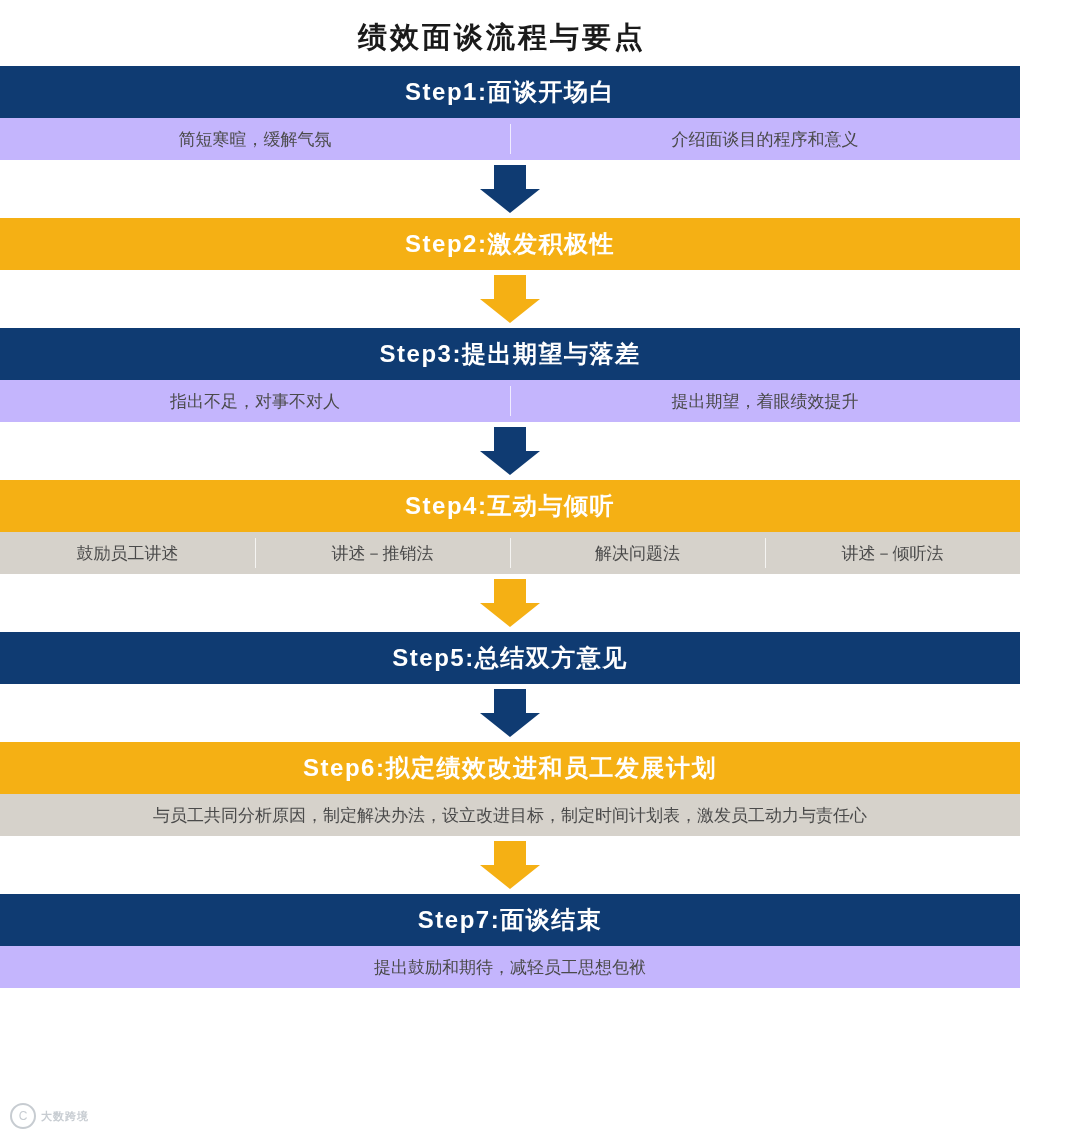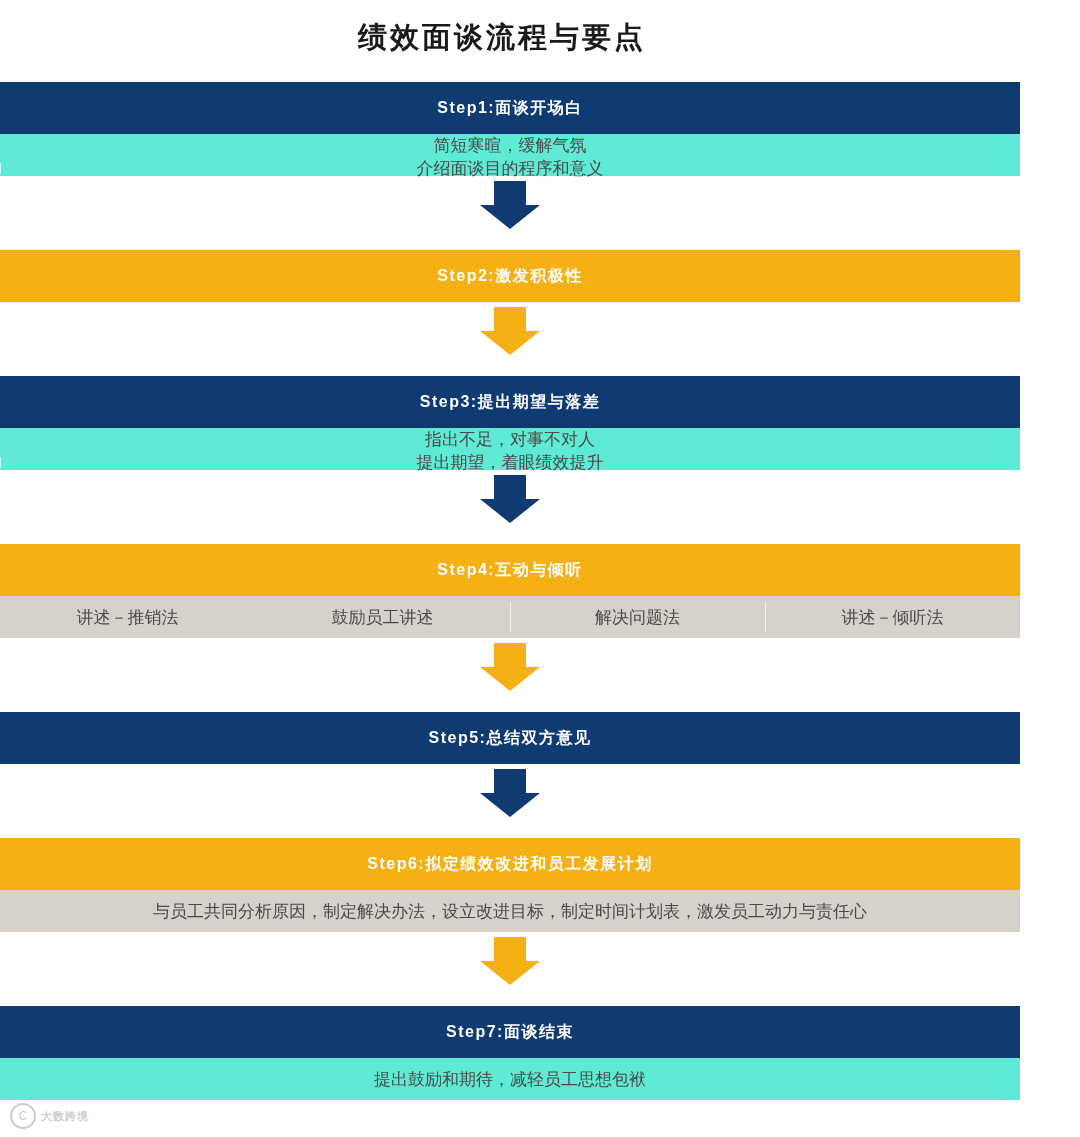--- a/index.html
+++ b/index.html
@@ -37,34 +37,33 @@
   }
   .step-block {
     width: 100%;
   }
   .step-header {
     height: 52px;
     display: flex;
     align-items: center;
     justify-content: center;
     color: #ffffff;
-    font-size: 16px;
+    font-size: 24px;
     font-weight: bold;
     letter-spacing: 1.5px;
-    margin-top: 16px;
   }
   .step-header.blue { background: #0f3b72; }
   .step-header.gold { background: #f5b014; }
 
   .step-body {
     display: flex;
     height: 42px;
     align-items: stretch;
   }
-  .step-body.blue-body { background: #5eead4; flex-direction: column; }
+  .step-body.blue-body { background: #c4b5fd; }
   .step-body.gold-body { background: #d6d2cb; }
 
   .body-cell {
     flex: 1 1 0;
     display: flex;
     align-items: center;
     justify-content: center;
     font-size: 17px;
     color: #4a4a4a;
     position: relative;
@@ -197,22 +196,22 @@
     <div class="arrow-wrap">
       <div class="arrow blue">
         <div class="stem"></div>
           <div class="head"></div>
       </div>
     </div>
 
     <div class="step-block">
       <div class="step-header gold">Step4:互动与倾听</div>
       <div class="step-body gold-body">
+        <div class="body-cell single">鼓励员工讲述</div>
         <div class="body-cell">讲述－推销法</div>
-        <div class="body-cell single">鼓励员工讲述</div>
         <div class="body-cell">解决问题法</div>
         <div class="body-cell">讲述－倾听法</div>
       </div>
     </div>
 
     <div class="arrow-wrap">
       <div class="arrow gold">
         <div class="stem"></div>
           <div class="head"></div>
       </div>

